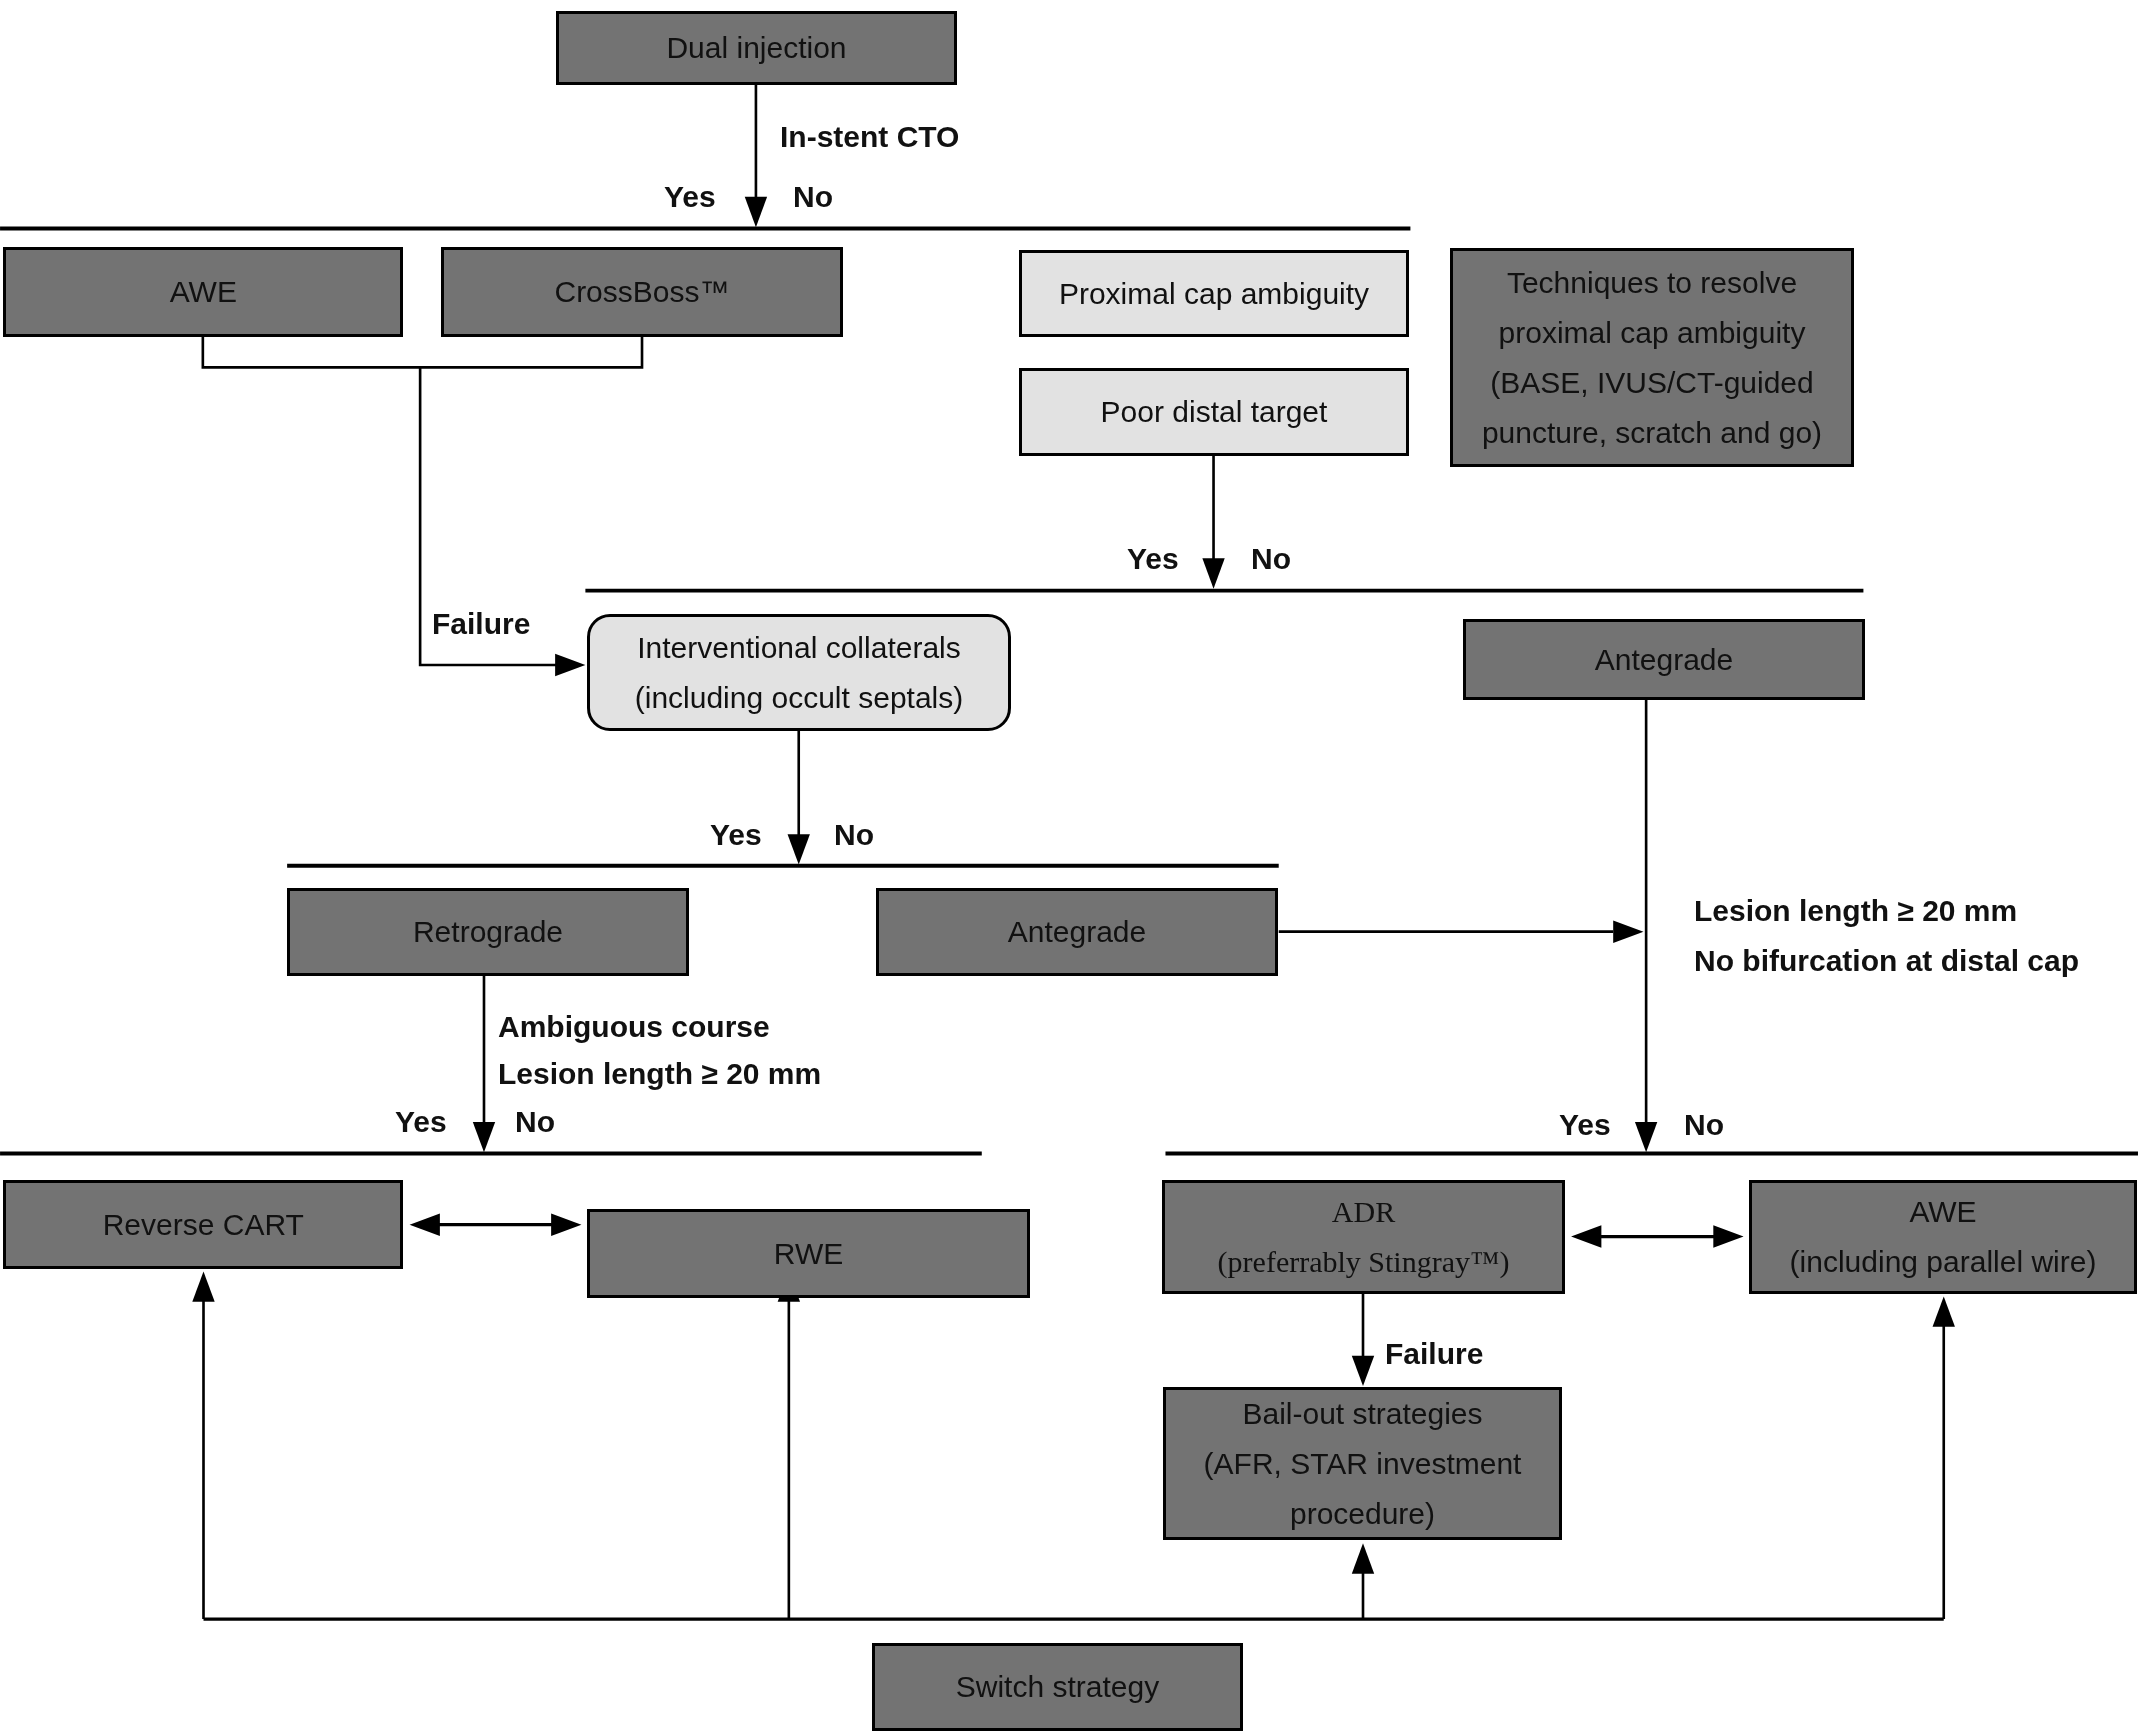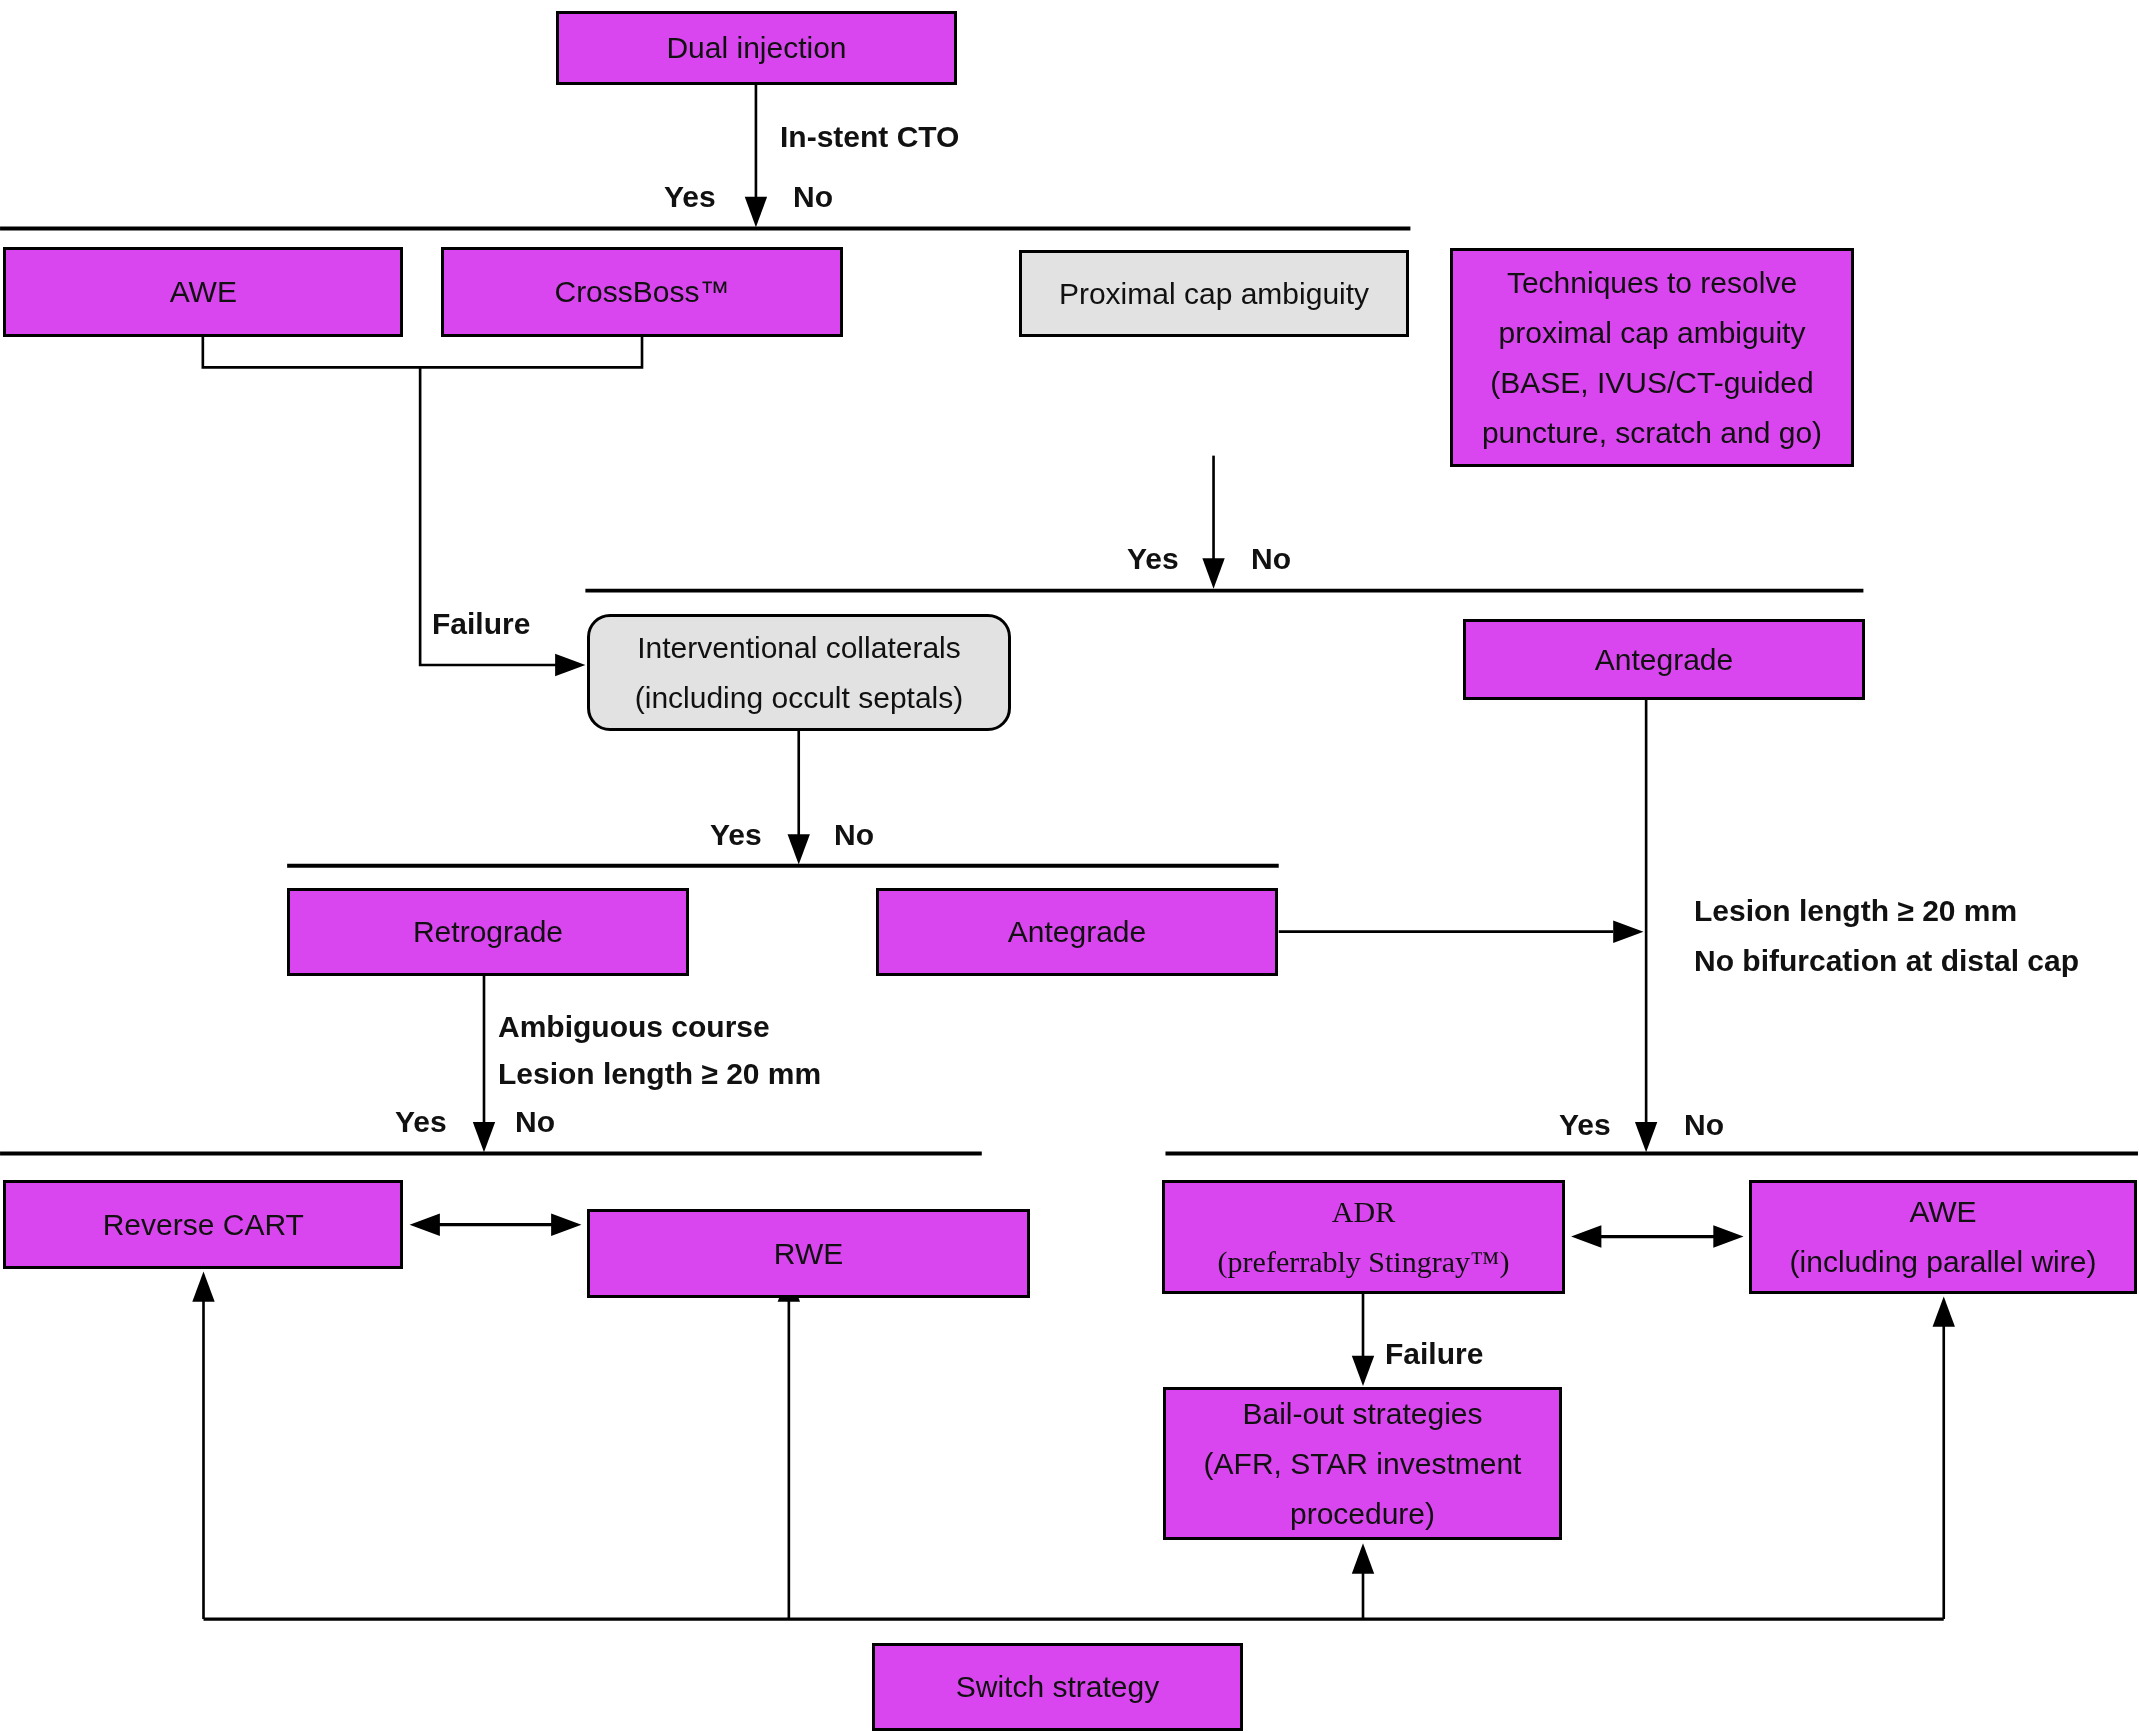--- a/index.html
+++ b/index.html
@@ -7,21 +7,21 @@
     position:relative;
     width:2140px; height:1733px;
     background:var(--bg,#ffffff);
     font-family:"Liberation Sans","DejaVu Sans",sans-serif;
     color:var(--ink,#111111);
   }
   #connectors { position:absolute; left:0; top:0; width:2140px; height:1733px; }
   .node {
     position:absolute;
     border:3.3px solid var(--line,#000);
-    background:#d946ef;
+    background:#737373;
     display:flex; align-items:center; justify-content:center;
     text-align:center;
     font-size:30px; line-height:50px; font-weight:400;
     white-space:pre-line;
     box-sizing:border-box;
   }
   .node.shaded { background:var(--shade,#e2e2e2); }
   .lbl {
     position:absolute;
     font-size:30px; line-height:47px; font-weight:700;
@@ -87,20 +87,21 @@
   </svg>
 
   <div class="node" style="left:556px; top:11.2px; width:401px; height:74px;">Dual injection</div>
 
   <div class="node" style="left:3.3px; top:247px; width:400px; height:90px;">AWE</div>
 
   <div class="node" style="left:441px; top:247px; width:402px; height:90px;">CrossBoss™</div>
 
   <div class="node shaded" style="left:1019px; top:250px; width:390px; height:87px;">Proximal cap ambiguity</div>
 
+  <div class="node shaded" style="left:1019px; top:368px; width:390px; height:88px;">Poor distal target</div>
 
   <div class="node" style="left:1450px; top:248px; width:404px; height:219px;">Techniques to resolve
 proximal cap ambiguity
 (BASE, IVUS/CT-guided
 puncture, scratch and go)</div>
 
   <div class="node shaded" style="left:587px; top:614px; width:424px; height:117px;border-radius:23px;">Interventional collaterals
 (including occult septals)</div>
 
   <div class="node" style="left:1463px; top:619px; width:402px; height:81px;">Antegrade</div>

